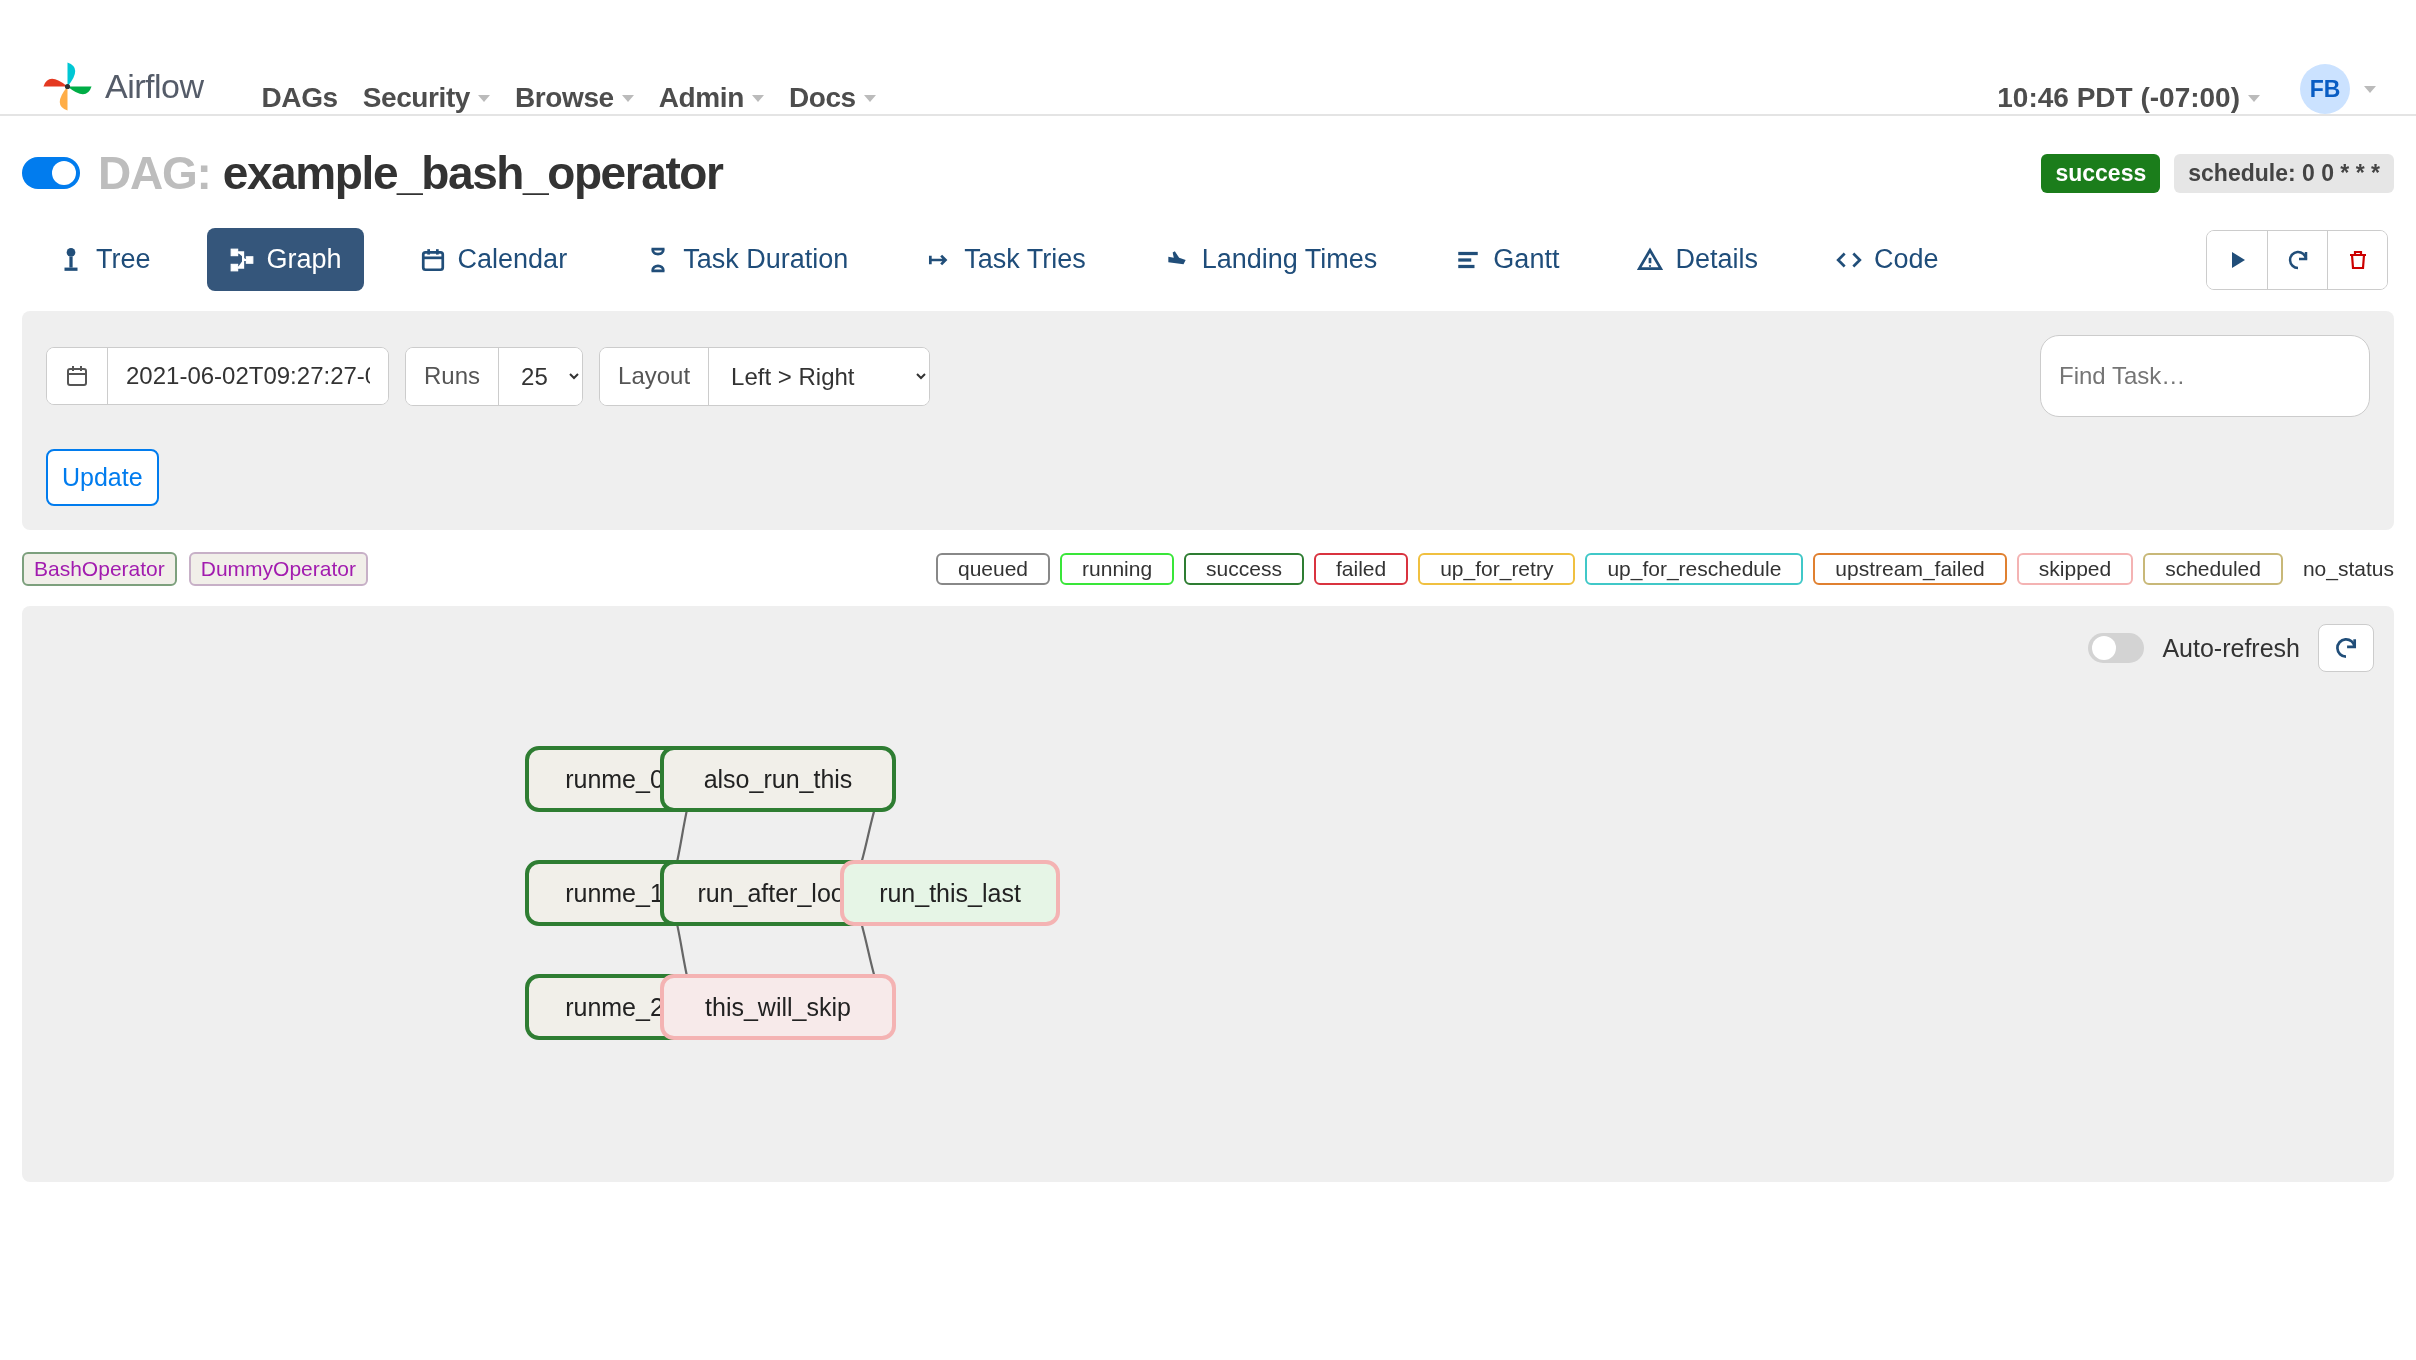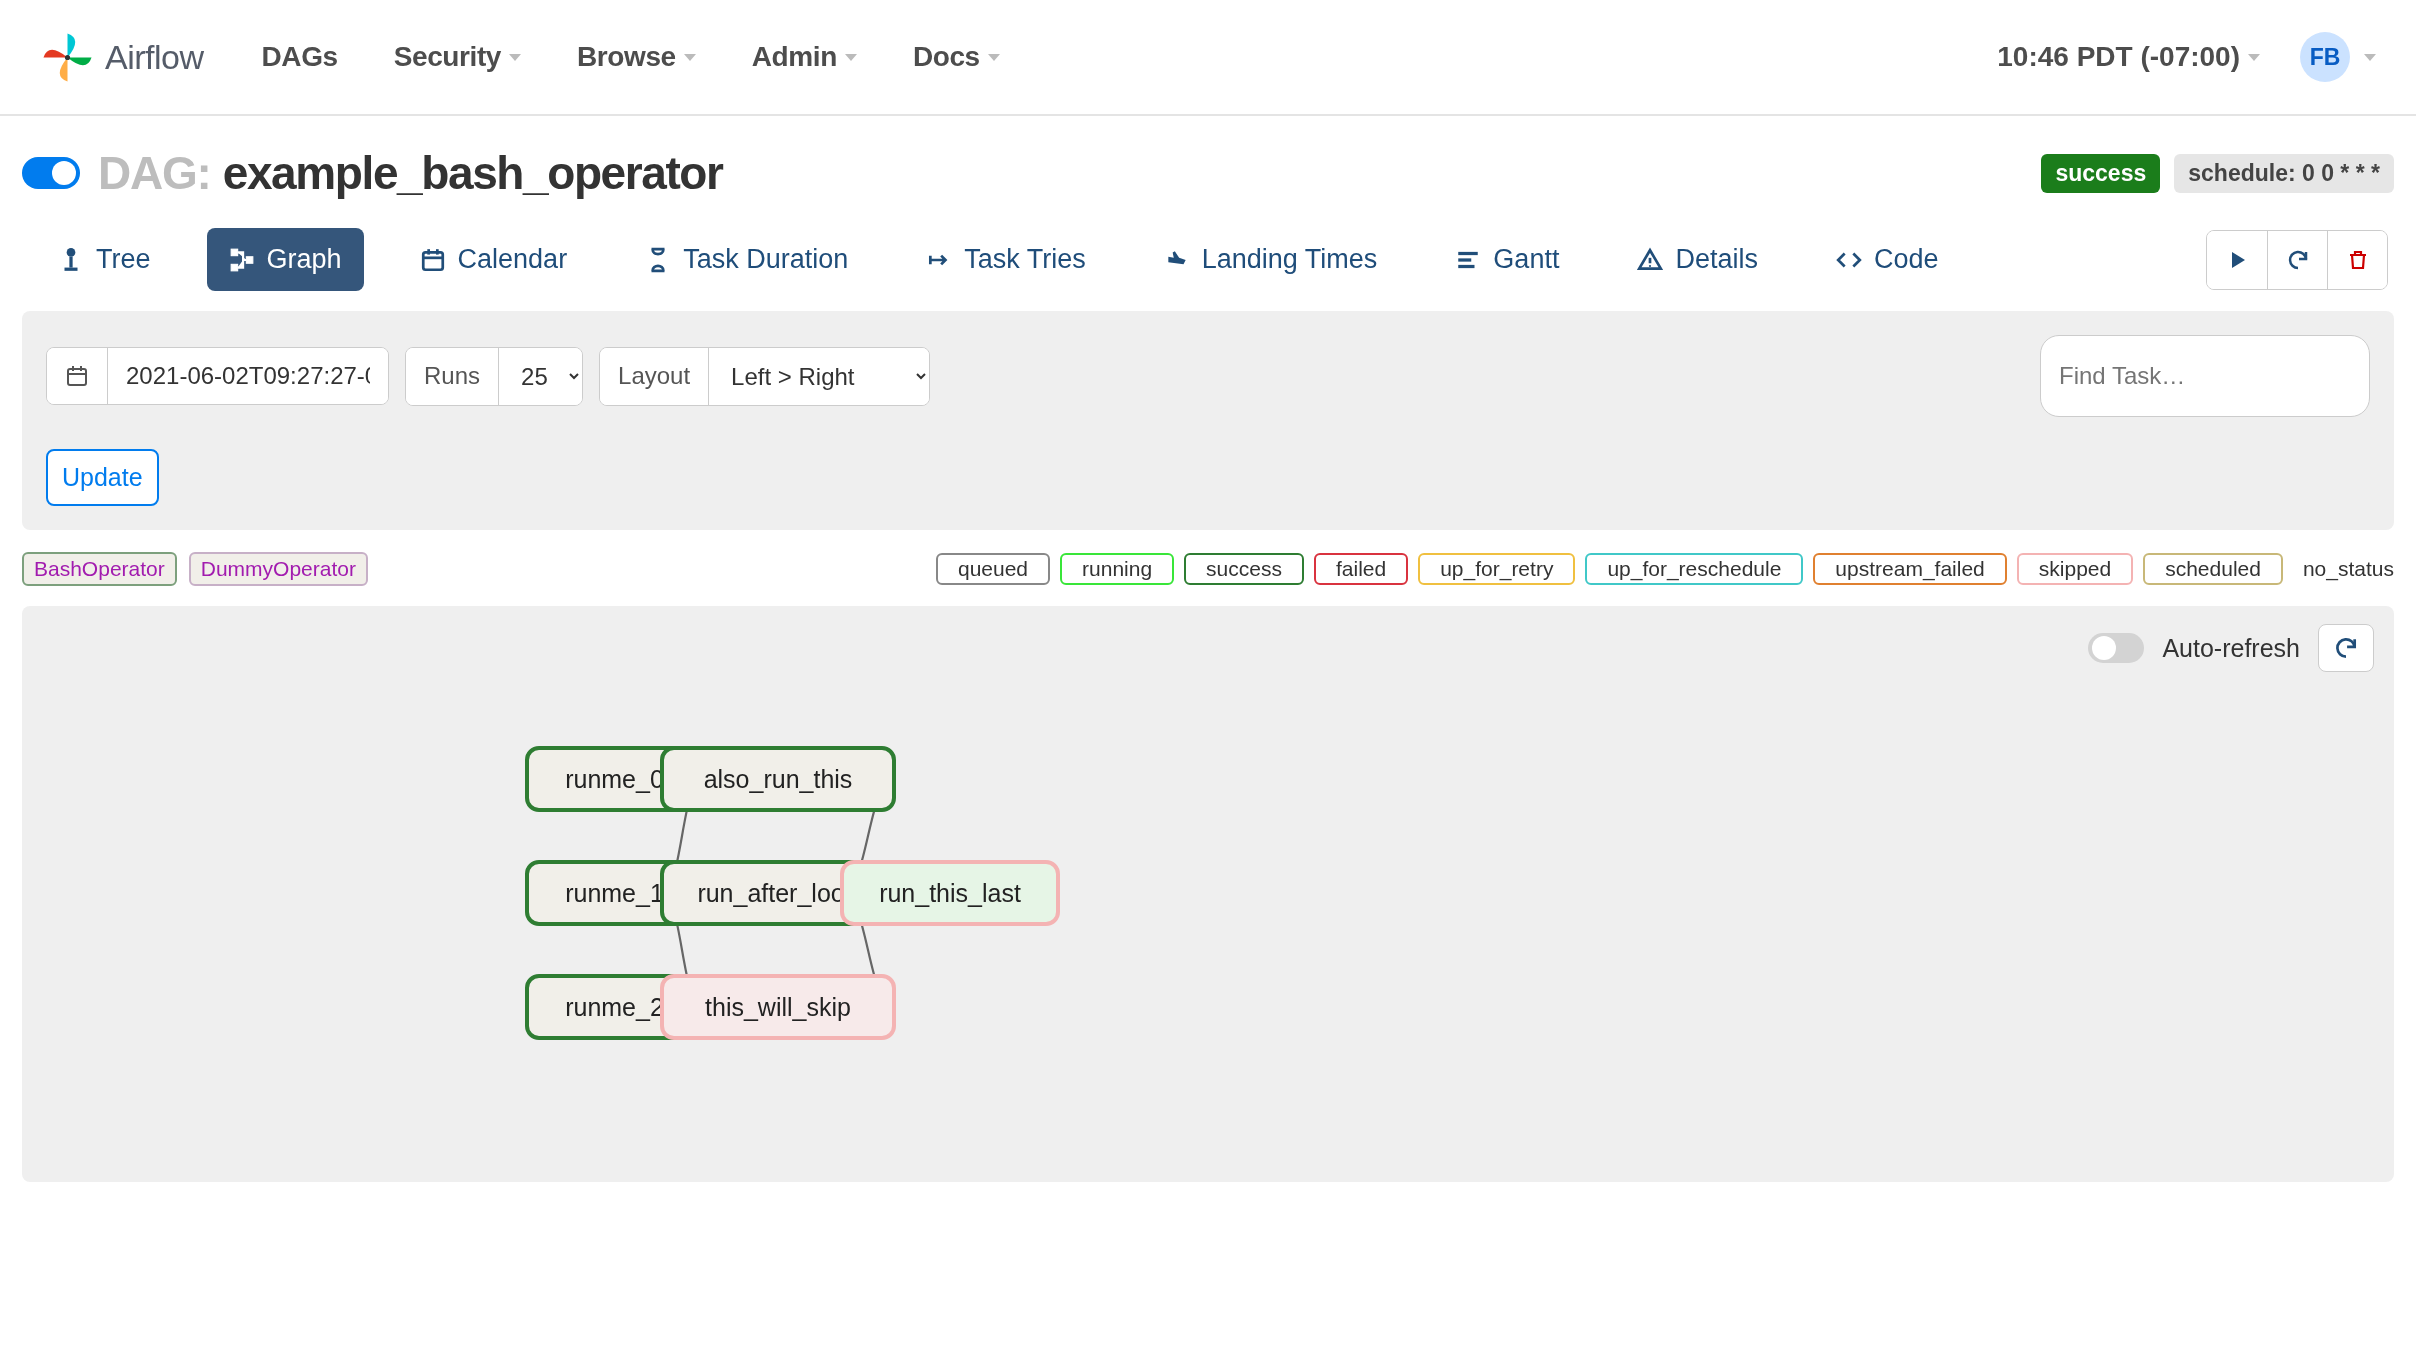--- a/index.html
+++ b/index.html
@@ -24,29 +24,29 @@
     font-family: -apple-system, BlinkMacSystemFont, "Segoe UI", Helvetica, Arial, sans-serif;
     font-size: 22px;
     color: var(--text);
     background: #fff;
     width: 2416px;
   }
 
   
   .navbar {
     display: flex;
-    align-items: center;
+    align-items: flex-end;
     height: 116px;
     padding: 0 40px 0 40px;
     border-bottom: 2px solid #e4e4e4;
   }
   .logo-wrap { display: flex; align-items: center; gap: 10px; margin-right: 58px;}
   .logo-svg { width: 55px; height: 55px; }
   .logo-text { font-size: 34px; font-weight: 500; color: #555c69; letter-spacing: -0.5px;}
-  .nav-items { display: flex; align-items: center; gap: 56px; }
+  .nav-items { display: flex; align-items: center; gap: 25px; }
   .nav-item {
     font-size: 28px;
     font-weight: 700;
     color: #4d4d4d;
     letter-spacing: -0.4px;
     display: flex;
     align-items: center;
     gap: 4px;
     cursor: pointer;
   }

